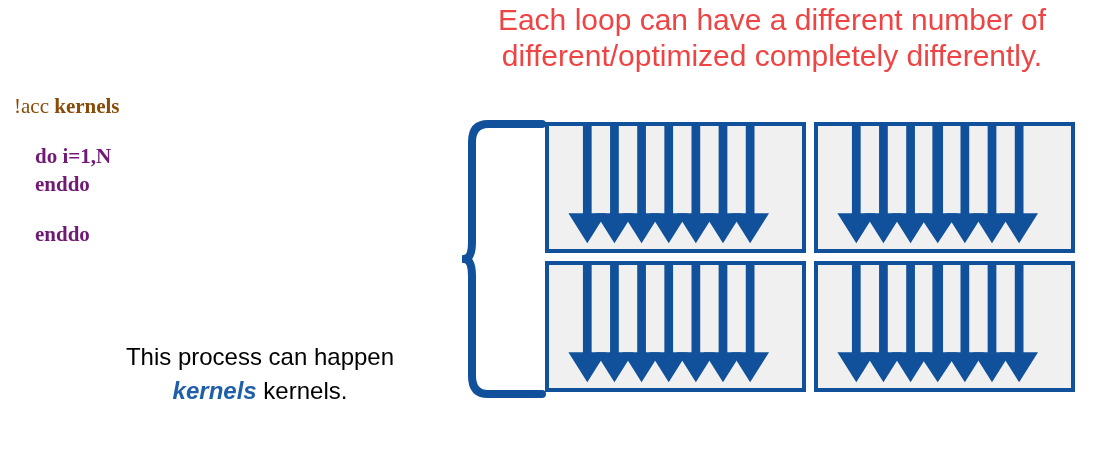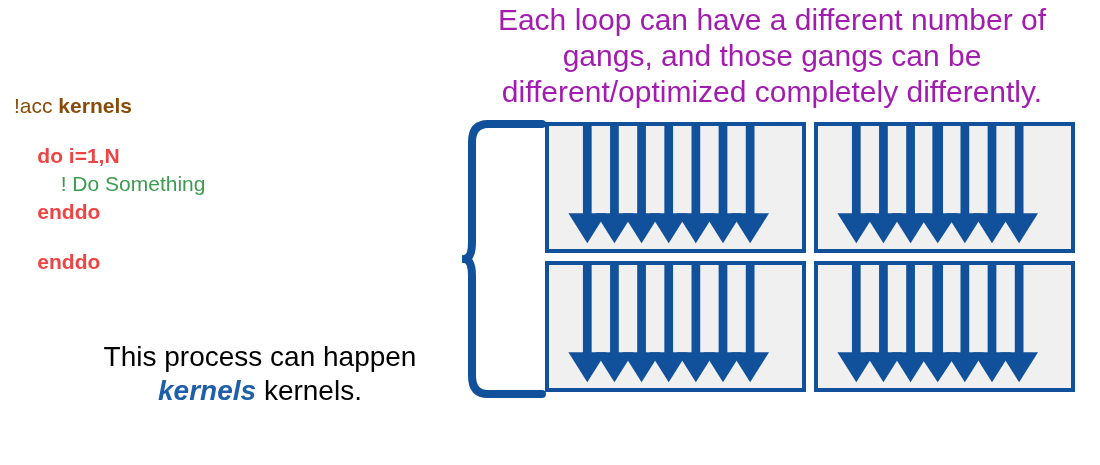--- a/index.html
+++ b/index.html
@@ -17,72 +17,72 @@
   }
 
   
   #code-panel {
     position: absolute;
     left: 14px;
     top: 92px;
     width: 420px;
   }
   .code-line {
-    font-family: Liberation Sans, sans-serif;
+    font-family: Liberation Serif, serif;
     font-size: 21px;
     line-height: 28px;
     white-space: pre;
     letter-spacing: 0px;
   }
   .code-directive {
     color: #8a4b08;
     font-weight: bold;
   }
   .code-directive .sentinel {
     font-weight: normal;
   }
   .code-plain {
-    color: #ef4444;
+    color: #701a75;
     font-weight: bold;
   }
   .code-comment {
     color: #3d9b50;
     font-weight: normal;
   }
   .code-blank {
     height: 22px;
   }
 
   
   #code-caption {
     position: absolute;
     left: 60px;
     top: 340px;
     width: 400px;
     text-align: center;
-    font-size: 28px;
+    font-size: 24px;
     line-height: 34px;
     color: #000000;
   }
   #code-caption .kernels-word {
     color: #1f5fa9;
     font-weight: bold;
     font-style: italic;
   }
 
   
   #grid-heading {
     position: absolute;
     left: 448px;
     top: 2px;
     width: 648px;
     text-align: center;
     font-size: 30px;
     line-height: 36px;
-    color: #a21caf;
+    color: #ef4444;
   }
 
   
   #brace {
     position: absolute;
     left: 462px;
     top: 118px;
     width: 84px;
     height: 282px;
   }
@@ -116,40 +116,38 @@
 <body>
 
 <div id="code-panel">
 
   <div class="code-line code-directive"><span class="sentinel">!</span><span class="sentinel">acc </span><span>kernels</span></div>
 
   <div class="code-blank"></div>
 
   <div class="code-line code-plain"><span>    </span><span>do i=1,N</span></div>
 
-  <div class="code-line code-comment"><span>        </span><span>! Do Something</span></div>
 
   <div class="code-line code-plain"><span>    </span><span>enddo</span></div>
 
   <div class="code-blank"></div>
 
 
 
   <div class="code-line code-plain"><span>    </span><span>enddo</span></div>
 
 </div>
 
 <div id="code-caption">
   <div>This process can happen</div>
   <div><span class="kernels-word">kernels</span><span> kernels.</span></div>
 </div>
 
 <div id="grid-heading">
   <div>Each loop can have a different number of</div>
-  <div>gangs, and those gangs can be</div>
   <div>different/optimized completely differently.</div>
 </div>
 
 <div id="brace">
   <svg viewBox="0 0 84 282" width="84" height="282">
     <path d="M 80 6
              L 26 6
              Q 10 6 10 24
              L 10 124
              Q 10 141 2 141

